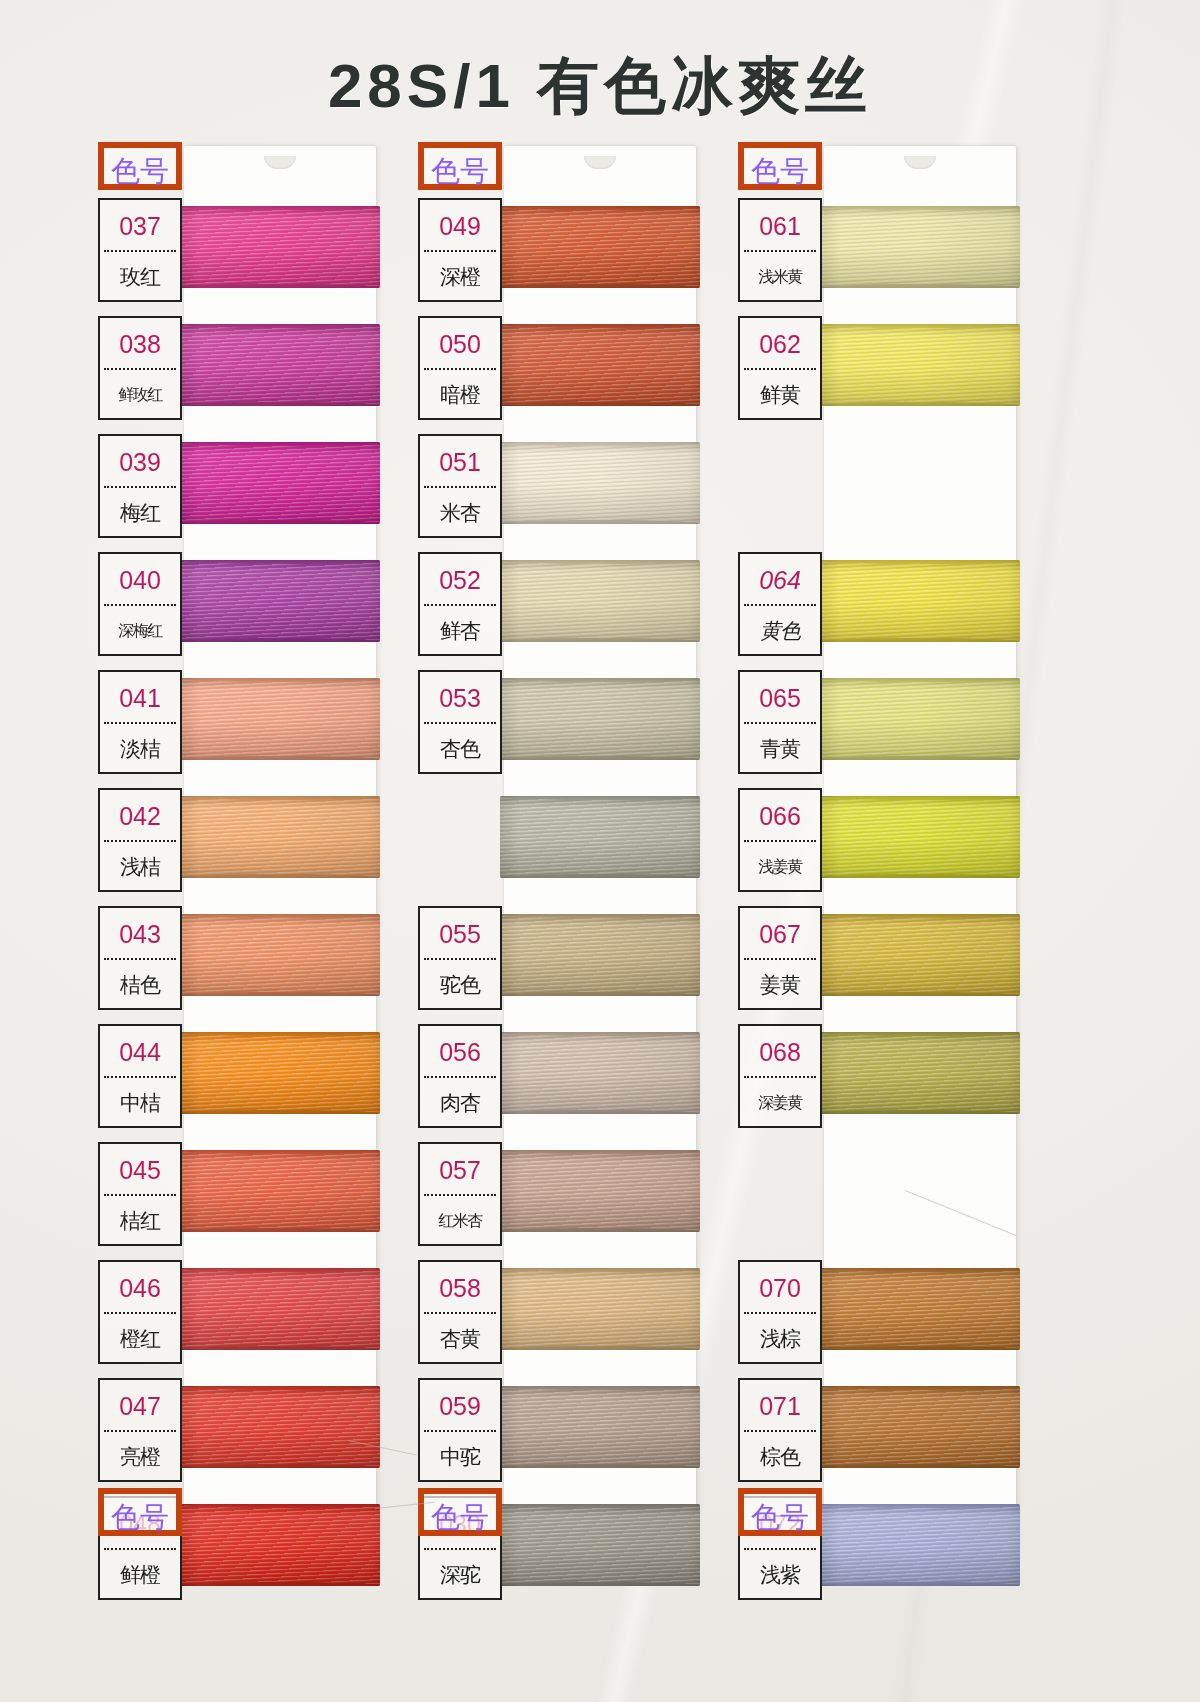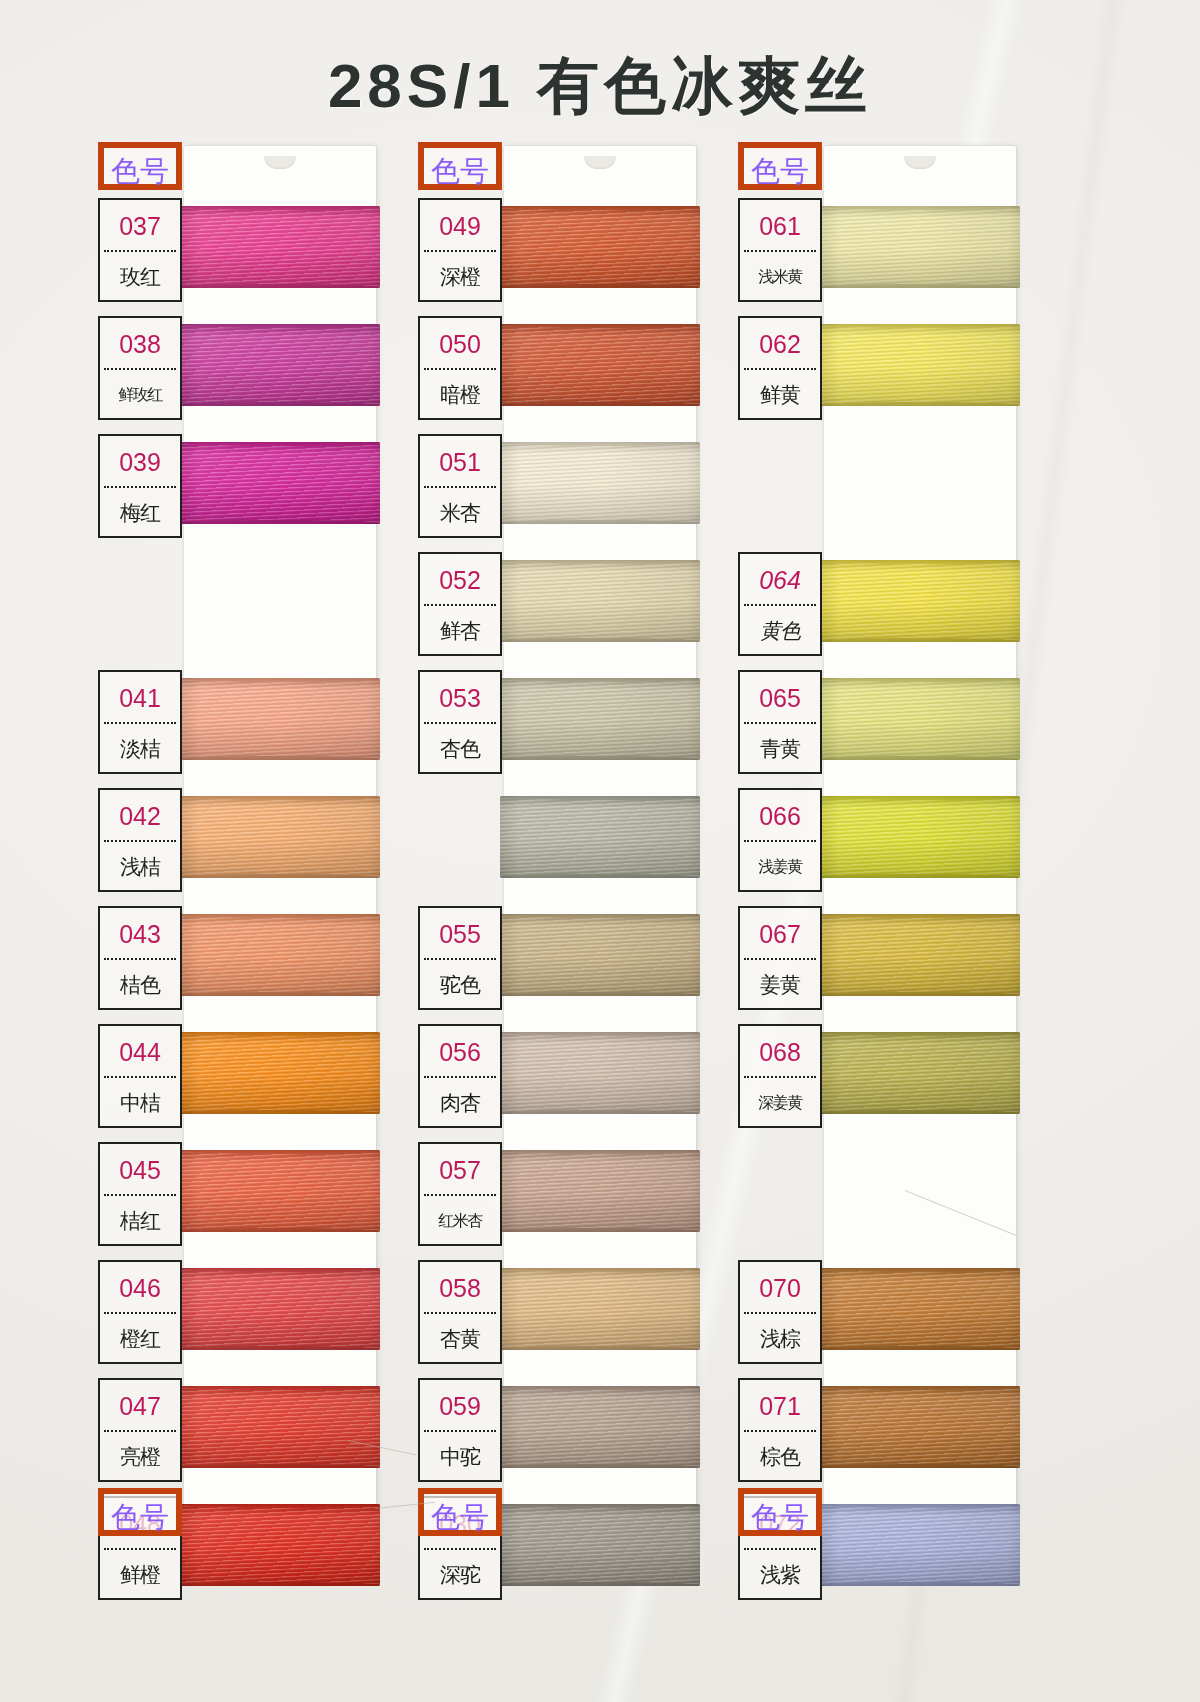--- a/index.html
+++ b/index.html
@@ -265,20 +265,34 @@
           <div class="edge-top"></div>
           <div class="edge-bot"></div>
           <div class="shade"></div>
         </div>
         <div class="label-box">
           <div class="label-code">039</div>
           <div class="label-divider"></div>
           <div class="label-name">梅红</div>
         </div>
       </div>
+      <div class="swatch-row" style="top: 406px;">
+        <div class="skein" style="--c: #a93fa3;">
+          <div class="body"></div>
+          <div class="threads"></div>
+          <div class="edge-top"></div>
+          <div class="edge-bot"></div>
+          <div class="shade"></div>
+        </div>
+        <div class="label-box">
+          <div class="label-code">040</div>
+          <div class="label-divider"></div>
+          <div class="label-name n3">深梅红</div>
+        </div>
+      </div>
       <div class="swatch-row" style="top: 524px;">
         <div class="skein" style="--c: #f6a484;">
           <div class="body"></div>
           <div class="threads"></div>
           <div class="edge-top"></div>
           <div class="edge-bot"></div>
           <div class="shade"></div>
         </div>
         <div class="label-box">
           <div class="label-code">041</div>

